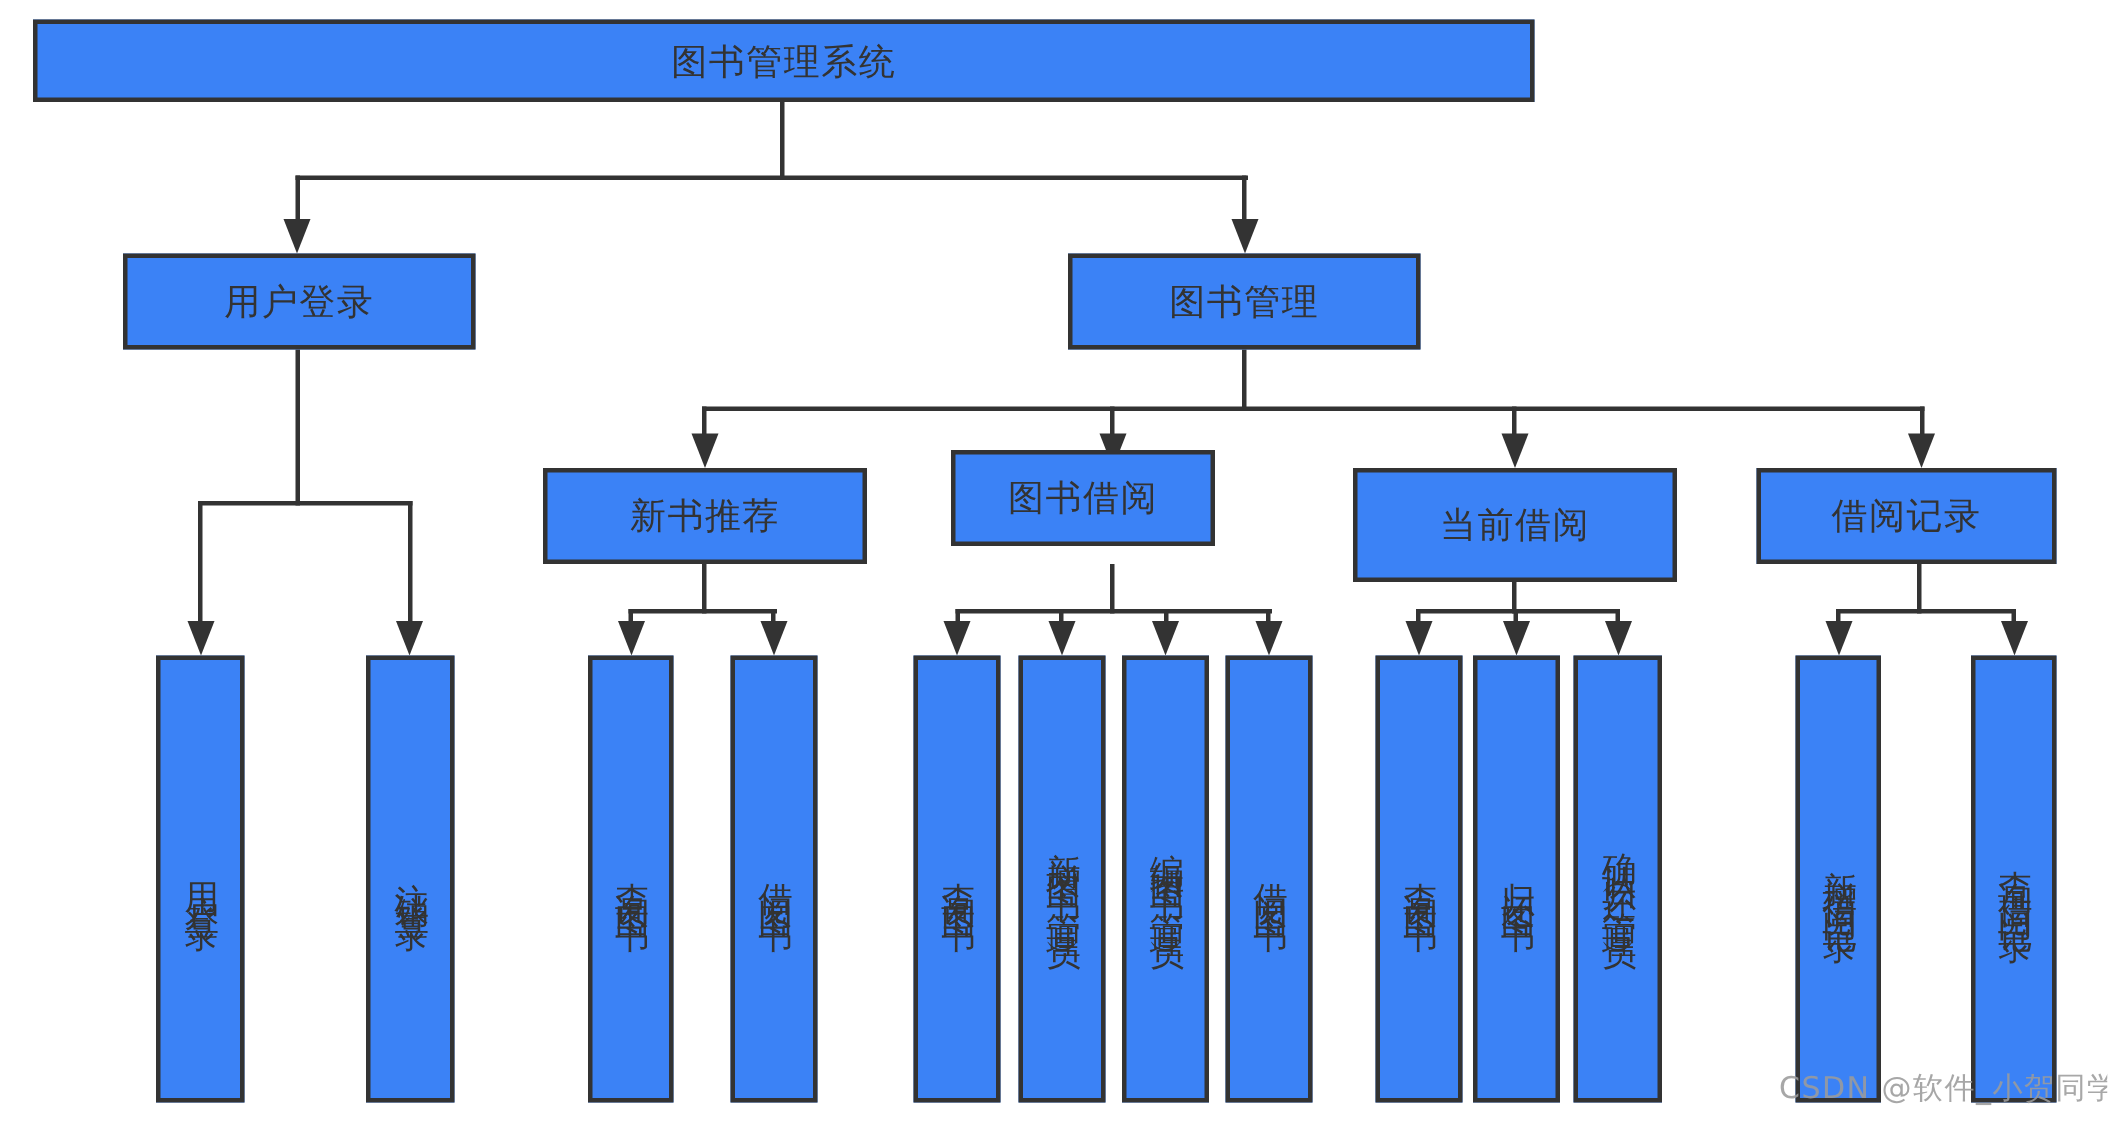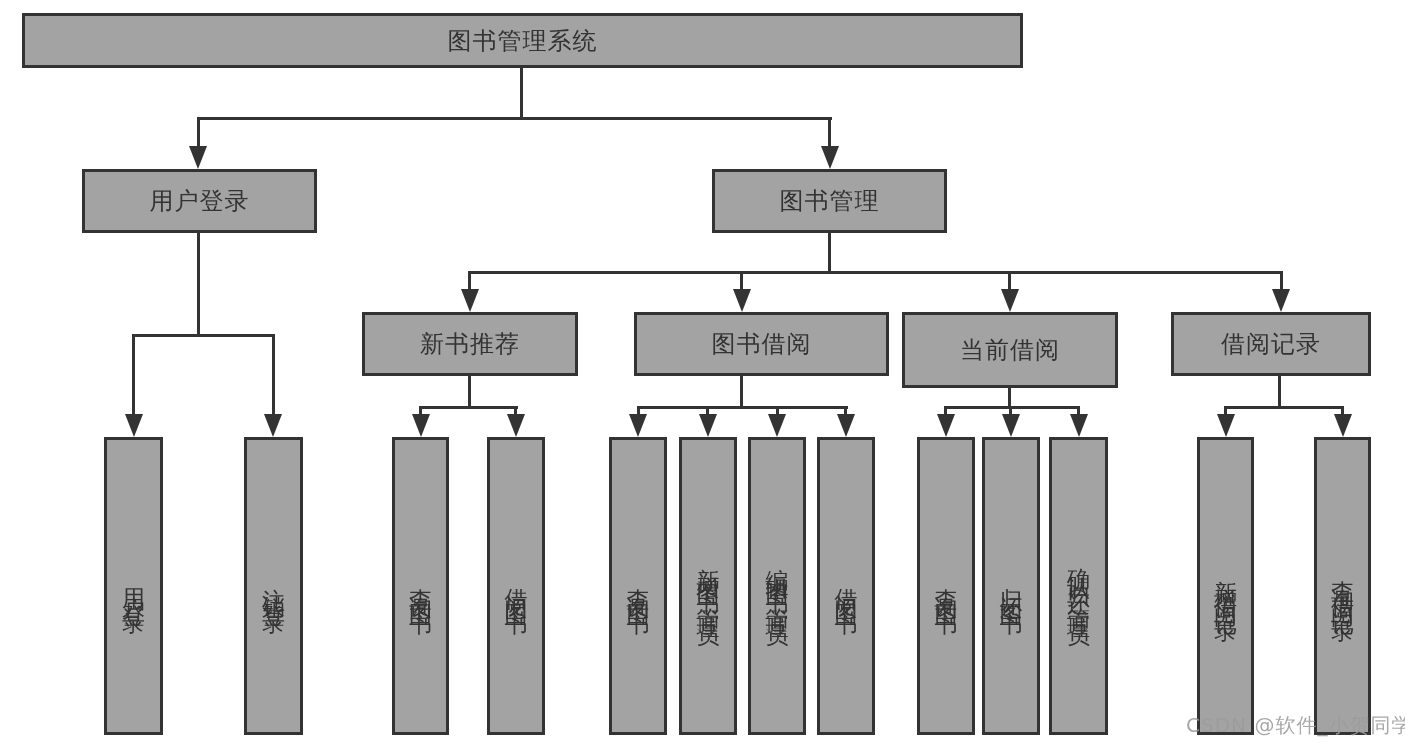--- a/index.html
+++ b/index.html
@@ -8,21 +8,21 @@
     position:relative;
     width:1405px;height:747px;
     background:#ffffff;
     font-family:"DejaVu Sans","Liberation Sans",sans-serif;
     color:#333333;
     overflow:hidden;
   }
   .node{
     position:absolute;
     border:3px solid #333333;
-    background:#a3a3a3;
+    background:#3b82f6;
     display:flex;
     align-items:center;
     justify-content:center;
     font-size:24px;
     letter-spacing:1px;
     color:#333333;
   }
   .vbox{
     writing-mode:vertical-rl;
     font-size:23px;
@@ -111,21 +111,21 @@
   <div class="tri" style="left:1217px;top:414px"></div>
   <div class="vl" style="left:1341px;top:406px;height:12px"></div>
   <div class="tri" style="left:1334px;top:414px"></div>
 
   <div class="node" style="left:22px;top:13px;width:1001px;height:55px">图书管理系统</div>
 
   <div class="node" style="left:82px;top:169px;width:235px;height:64px">用户登录</div>
   <div class="node" style="left:362px;top:312px;width:216px;height:64px">新书推荐</div>
 
   <div class="node" style="left:712px;top:169px;width:235px;height:64px">图书管理</div>
-  <div class="node" style="left:634px;top:312px;width:255px;height:64px">图书借阅</div>
+  <div class="node" style="left:634px;top:300px;width:176px;height:64px">图书借阅</div>
   <div class="node" style="left:902px;top:312px;width:216px;height:76px">当前借阅</div>
   <div class="node" style="left:1171px;top:312px;width:200px;height:64px">借阅记录</div>
 
   <div class="node vbox" style="left:104px;top:437px;width:59px;height:298px">用户登录</div>
   <div class="node vbox" style="left:244px;top:437px;width:59px;height:298px">注销登录</div>
 
   <div class="node vbox" style="left:392px;top:437px;width:57px;height:298px">查询图书</div>
   <div class="node vbox" style="left:487px;top:437px;width:58px;height:298px">借阅图书</div>
 
   <div class="node vbox" style="left:609px;top:437px;width:58px;height:298px">查询图书</div>

